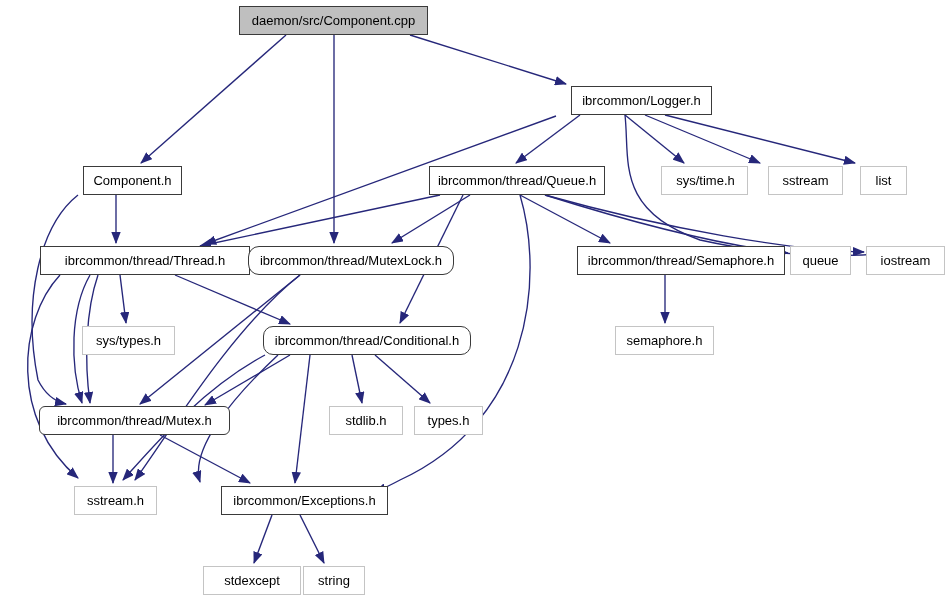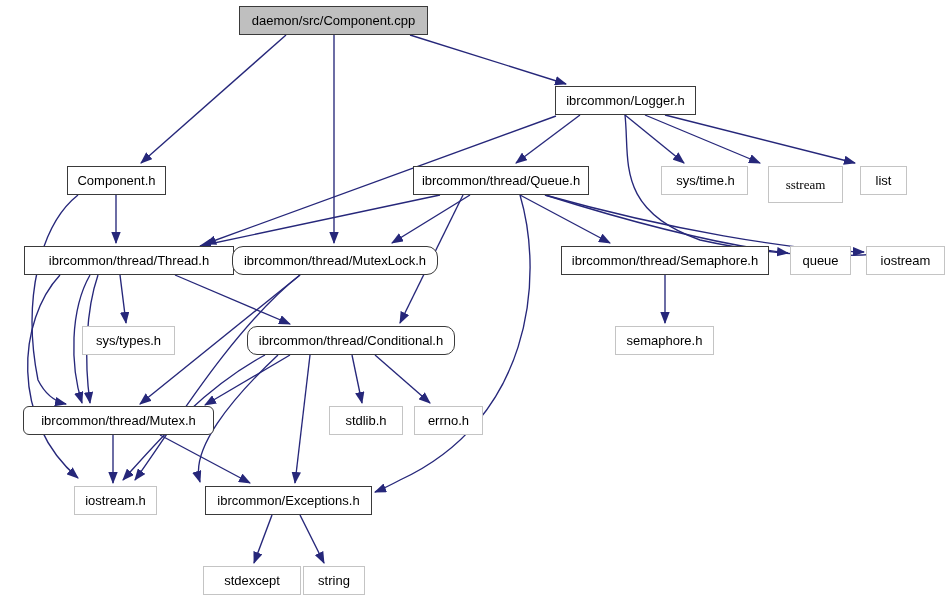--- a/index.html
+++ b/index.html
@@ -36,20 +36,21 @@
     line-height: 1;
     color: #000000;
     background: #ffffff;
     border: 1px solid #c4c4c4;
     height: 30px;
     padding: 0 10px;
     z-index: 3;
   }
   .gnode.strong {
     border: 1.6px solid #3a3a3a;
+    margin-left: 16px;
   }
   .gnode.current {
     border: 1.6px solid #3a3a3a;
     background: #bfbfbf;
   }
   .gnode-label {
     pointer-events: none;
   }
 </style>
 </head>
@@ -112,21 +113,21 @@
       </div>
       <div class="gnode strong" style="left: 67px; top: 166px; width: 99px; height: 29px;">
         <span class="gnode-label">Component.h</span>
       </div>
       <div class="gnode strong" style="left: 413px; top: 166px; width: 176px; height: 29px;">
         <span class="gnode-label">ibrcommon/thread/Queue.h</span>
       </div>
       <div class="gnode" style="left: 661px; top: 166px; width: 87px; height: 29px; padding-left: 12px;">
         <span class="gnode-label">sys/time.h</span>
       </div>
-      <div class="gnode" style="left: 768px; top: 166px; width: 75px; height: 37px; font-family: Liberation Serif, serif;">
+      <div class="gnode" style="left: 768px; top: 166px; width: 75px; height: 29px;">
         <span class="gnode-label">sstream</span>
       </div>
       <div class="gnode" style="left: 860px; top: 166px; width: 47px; height: 29px;">
         <span class="gnode-label">list</span>
       </div>
       <div class="gnode strong" style="left: 24px; top: 246px; width: 210px; height: 29px;">
         <span class="gnode-label">ibrcommon/thread/Thread.h</span>
       </div>
       <div class="gnode strong" style="left: 232px; top: 246px; width: 206px; height: 29px; border-radius: 11px;">
         <span class="gnode-label">ibrcommon/thread/MutexLock.h</span>
@@ -149,24 +150,24 @@
       <div class="gnode" style="left: 615px; top: 326px; width: 99px; height: 29px;">
         <span class="gnode-label">semaphore.h</span>
       </div>
       <div class="gnode strong" style="left: 23px; top: 406px; width: 191px; height: 29px; border-radius: 6px;">
         <span class="gnode-label">ibrcommon/thread/Mutex.h</span>
       </div>
       <div class="gnode" style="left: 329px; top: 406px; width: 74px; height: 29px;">
         <span class="gnode-label">stdlib.h</span>
       </div>
       <div class="gnode" style="left: 414px; top: 406px; width: 69px; height: 29px;">
-        <span class="gnode-label">errno.h</span>
+        <span class="gnode-label">types.h</span>
       </div>
       <div class="gnode" style="left: 74px; top: 486px; width: 83px; height: 29px;">
-        <span class="gnode-label">iostream.h</span>
+        <span class="gnode-label">sstream.h</span>
       </div>
       <div class="gnode strong" style="left: 205px; top: 486px; width: 167px; height: 29px;">
         <span class="gnode-label">ibrcommon/Exceptions.h</span>
       </div>
       <div class="gnode" style="left: 203px; top: 566px; width: 98px; height: 29px;">
         <span class="gnode-label">stdexcept</span>
       </div>
       <div class="gnode" style="left: 303px; top: 566px; width: 62px; height: 29px;">
         <span class="gnode-label">string</span>
       </div>

